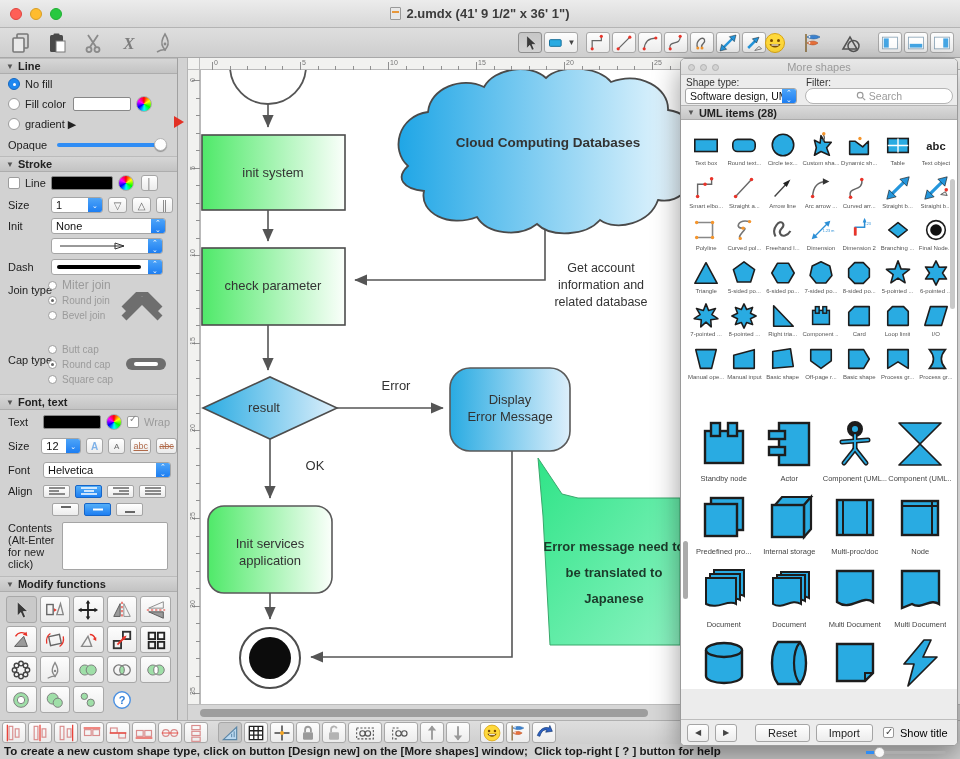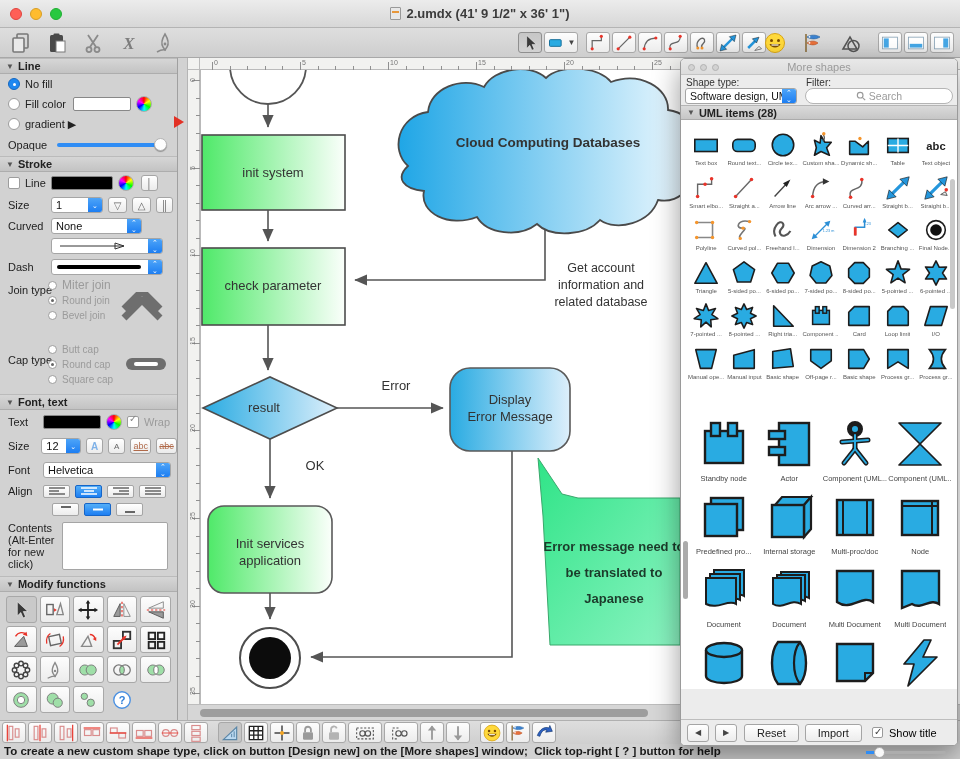--- a/index.html
+++ b/index.html
@@ -297,22 +297,22 @@
     <span class="lbl">Size</span>
     <span class="combo" style="width:52px">
         <span>1</span>
         <span class="ud">⌄</span>
       </span>
     <span class="sbtn" style="width:19px">▽</span>
     <span class="sbtn" style="width:19px">△</span>
     <span class="sbtn" style="width:17px">║</span>
     </div>
   <div class="row" style="height:20px">
-    <span class="lbl">Curved</span>
-    <span class="combo" style="width:91px">
+    <span class="lbl">Init</span>
+    <span class="combo" style="width:115px">
         <span>None</span>
         <span class="ud">⌃<br>⌄</span>
       </span>
     </div>
   <div class="row" style="height:20px">
     <span class="lbl"></span>
     <span class="combo" style="width:112px">
         <svg width="80" height="10" viewBox="0 0 80 10">
           <line x1="4" y1="5" x2="68" y2="5" stroke="#333" stroke-width="1"></line>
           <path d="M68,5 L59,2 L59,8 Z" fill="none" stroke="#333"></path>
@@ -1362,18 +1362,18 @@
         <svg width="52" height="52" viewBox="0 0 52 52">
           <polygon points="30,3 10,27 20,27 14,49 43,20 29,20 37,3" fill="#29abe2" stroke="#1d1d1d" stroke-width="1.7" stroke-linejoin="round"></polygon>
         </svg>
       </div>
     </div>
   <div class="sh-scroll"></div>
   <div class="sh-scroll2"></div>
   <div class="sh-foot">
     <span class="fbtn sq">◀</span>
     <span class="fbtn sq">▶</span>
-    <span class="fbtn" style="margin-left:1px">Reset</span>
+    <span class="fbtn" style="margin-left:12px">Reset</span>
     <span class="fbtn">Import</span>
     <span class="chkbox on" style="margin-left:4px"></span>
     <span>Show title</span>
   </div>
 </div>
 
 </body></html>

